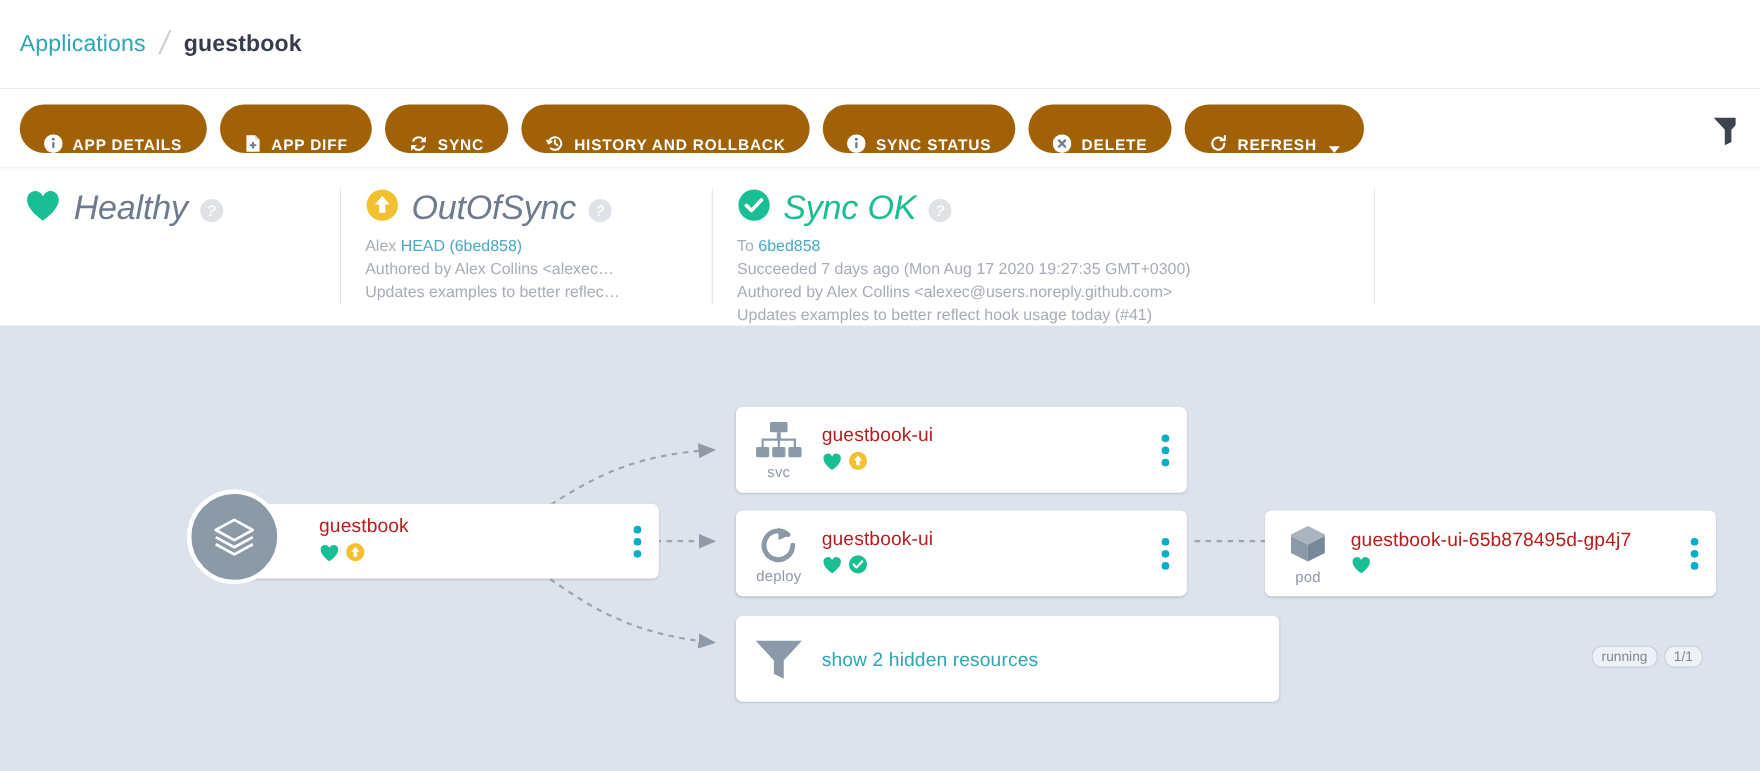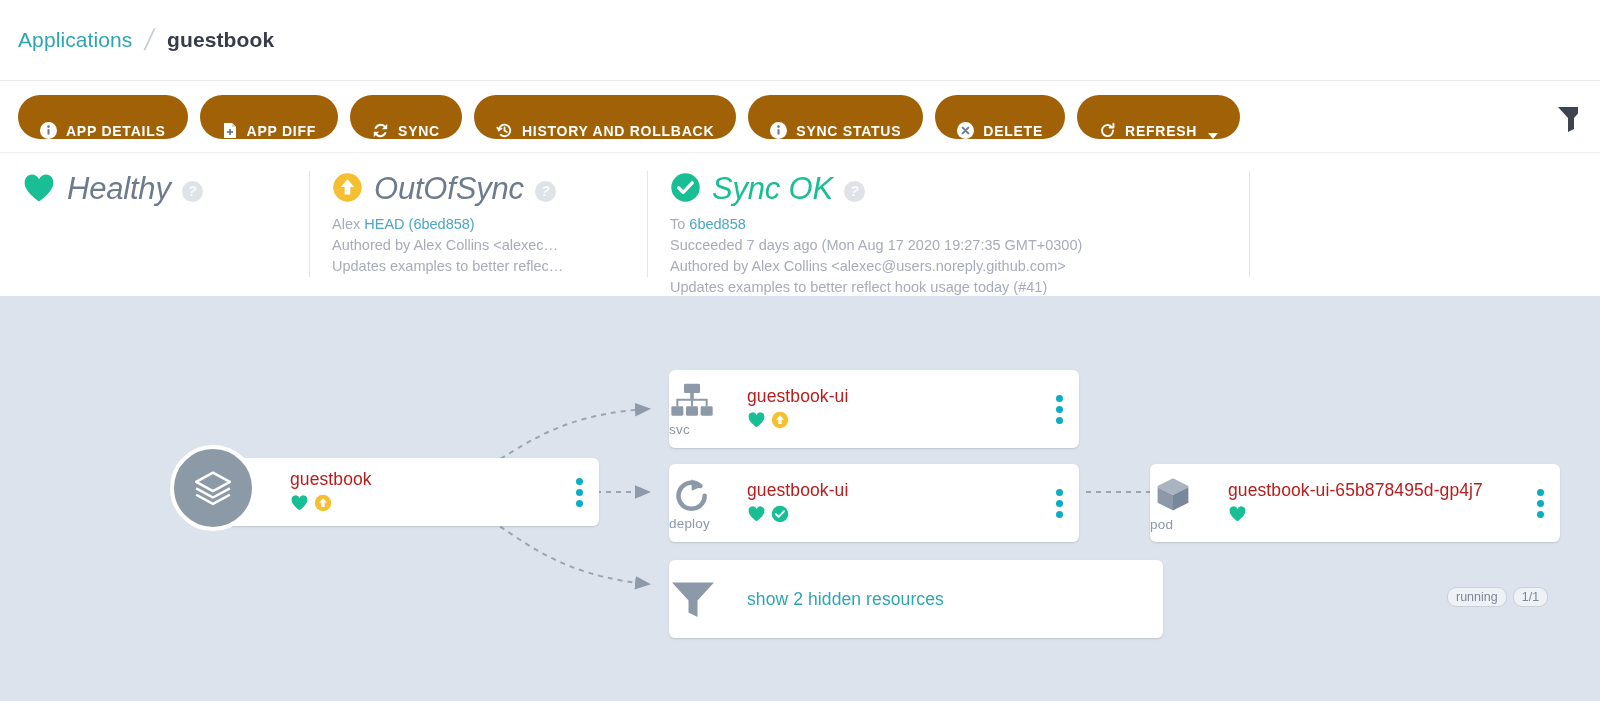--- a/index.html
+++ b/index.html
@@ -157,20 +157,21 @@
     box-shadow: 0 1px 2px rgba(50,60,75,.18);
     display: flex;
     align-items: center;
     cursor: pointer;
   }
   .node-ico {
     width: 78px;
     flex: none;
     display: flex;
     flex-direction: column;
+    align-items: center;
     justify-content: center;
     gap: 1px;
   }
   .node-kind {
     font-size: 13.5px;
     color: #8c99a8;
     letter-spacing: .2px;
   }
   .node-body { flex: 1; min-width: 0; }
   .node-title {

